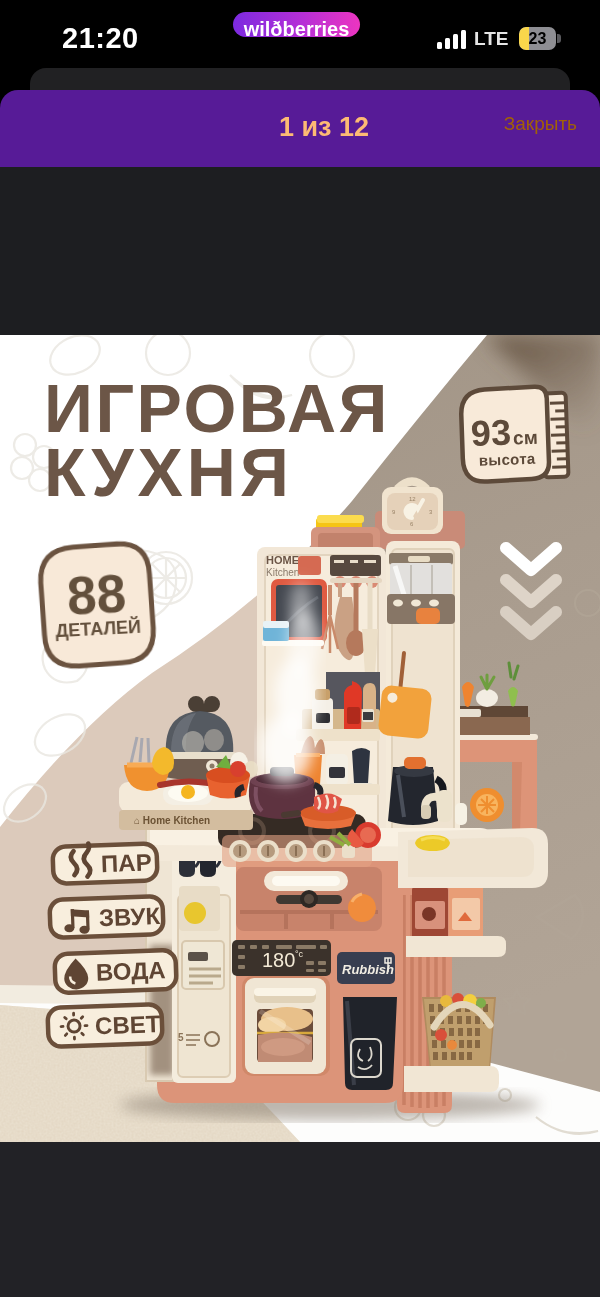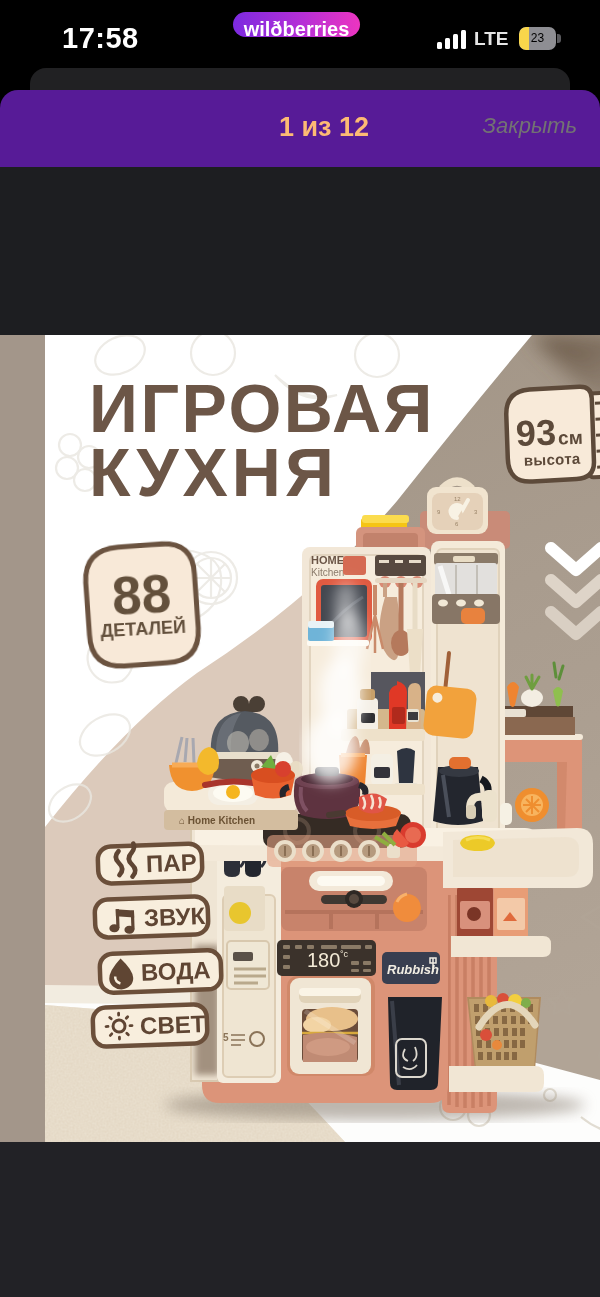--- a/index.html
+++ b/index.html
@@ -5,52 +5,52 @@
   html,body{margin:0;padding:0;background:#000;}
   *{box-sizing:border-box;}
   #app{position:relative;width:600px;height:1297px;background:#000;overflow:hidden;
        font-family:"Liberation Sans",sans-serif;}
   .abs{position:absolute;}
 </style>
 </head>
 <body>
 <div id="app">
 
-  <div class="abs" style="left:62px;top:22px;color:#fff;font-size:29px;font-weight:bold;letter-spacing:0.5px;">17:58</div>
+  <div class="abs" style="left:62px;top:22px;color:#fff;font-size:29px;font-weight:bold;letter-spacing:0.5px;">21:20</div>
 
   <div class="abs" style="left:233px;top:12px;width:127px;height:25px;border-radius:18px;
        background:linear-gradient(90deg,#7c2ae0 0%,#b62fd6 55%,#ec35c0 100%);
        color:#fff;font-size:20px;font-weight:bold;text-align:center;line-height:34px;">wilðberries</div>
 
   <div class="abs" style="left:437px;top:30px;width:32px;height:19px;">
     <div class="abs" style="left:0;bottom:0;width:5px;height:7px;background:#fff;border-radius:1.5px;"></div>
     <div class="abs" style="left:8px;bottom:0;width:5px;height:11px;background:#fff;border-radius:1.5px;"></div>
     <div class="abs" style="left:16px;bottom:0;width:5px;height:15px;background:#fff;border-radius:1.5px;"></div>
     <div class="abs" style="left:24px;bottom:0;width:5px;height:19px;background:#fff;border-radius:1.5px;"></div>
   </div>
 
   <div class="abs" style="left:474px;top:28px;color:#e5e5e5;font-size:19px;font-weight:bold;">LTE</div>
 
   <div class="abs" style="left:519px;top:27px;width:37px;height:23px;border-radius:7px;background:#8e8e93;overflow:hidden;">
     <div class="abs" style="left:0;top:0;width:10px;height:23px;background:#f9d64b;border-radius:7px 0 0 7px;"></div>
-    <div class="abs" style="left:0;top:0;width:37px;height:23px;color:#000;font-size:12px;font-weight:normal;text-align:center;line-height:23px;">23</div>
+    <div class="abs" style="left:0;top:0;width:37px;height:23px;color:#000;font-size:16px;font-weight:bold;text-align:center;line-height:23px;">23</div>
   </div>
   <div class="abs" style="left:557px;top:34px;width:4px;height:9px;background:#5a5a5e;border-radius:0 3px 3px 0;"></div>
 
   <div class="abs" style="left:30px;top:68px;width:540px;height:60px;border-radius:16px 16px 0 0;background:#212123;"></div>
 
   <div class="abs" style="left:0;top:90px;width:600px;height:77px;border-radius:18px 18px 0 0;background:#571b97;"></div>
 
   <div class="abs" style="left:0;top:112px;width:600px;text-align:center;color:#fdba74;font-size:27px;font-weight:bold;margin-left:24px;">1 из 12</div>
 
-  <div class="abs" style="right:23px;top:113px;color:#737373;font-size:22px;font-style:italic;">Закрыть</div>
+  <div class="abs" style="right:23px;top:113px;color:#a16207;font-size:19px;">Закрыть</div>
 
   <div class="abs" style="left:0;top:167px;width:600px;height:168px;background:#1d1e21;"></div>
 
-  <div class="abs" style="left:0;top:335px;width:600px;height:807px;background:#a3968a;padding-left:45px;">
+  <div class="abs" style="left:0;top:335px;width:600px;height:807px;background:#a3968a;">
   <svg width="600" height="807" viewBox="0 0 600 807">
     <defs>
       <linearGradient id="wall" x1="0" y1="0" x2="0.3" y2="1">
         <stop offset="0" stop-color="#a09384"></stop>
         <stop offset="0.5" stop-color="#a99c8e"></stop>
         <stop offset="1" stop-color="#b1a496"></stop>
       </linearGradient>
       <linearGradient id="corner" x1="0" y1="0" x2="0.7" y2="1">
         <stop offset="0" stop-color="#63513f"></stop>
         <stop offset="1" stop-color="#6e5c4c" stop-opacity="0"></stop>

